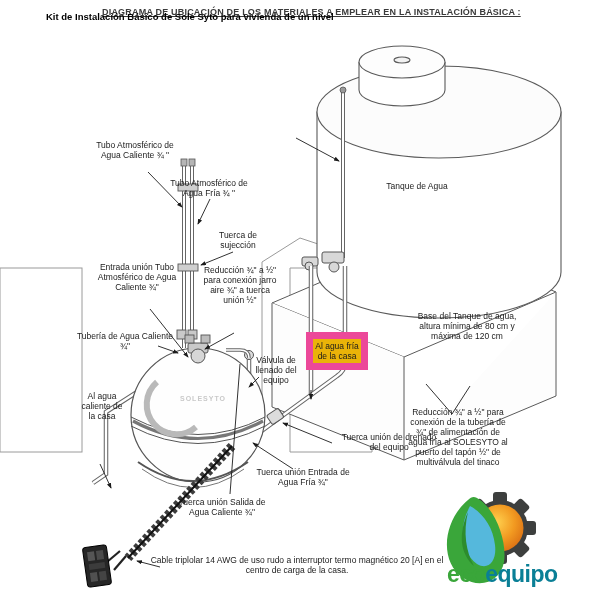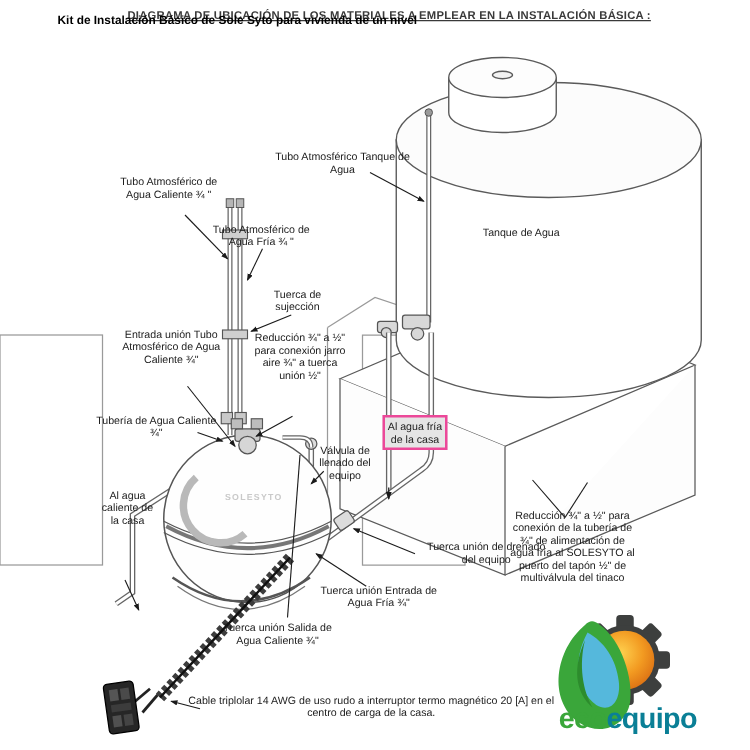--- a/index.html
+++ b/index.html
@@ -17,21 +17,21 @@
   .lbl{position:absolute;font-size:8.5px;line-height:1.18;color:#1b1b1b;text-align:center;}
 
   .l-tubo-atm-cal{left:88px;top:140px;width:94px;}
   .l-tubo-atm-fria{left:160px;top:178px;width:98px;}
   .l-tubo-atm-tanque{left:218px;top:120px;width:112px;}
   .l-tanque{left:372px;top:181px;width:90px;}
   .l-cinchos{left:206px;top:230px;width:64px;}
   .l-tuerca-atm-cal{left:90px;top:262px;width:94px;}
   .l-reduccion-jarro{left:200px;top:265px;width:80px;}
   .l-tuberia-cal{left:76px;top:331px;width:98px;}
-  .l-al-agua-fria{left:306px;top:332px;width:46px;border:2px solid #ec4899;background:#e5e5e5;
+  .l-al-agua-fria{left:306px;top:332px;width:46px;border:7px solid #ec4899;background:#eab308;
     padding:2px 1px;}
   .l-valvula{left:244px;top:355px;width:64px;}
   .l-base{left:410px;top:311px;width:114px;}
   .l-al-agua-cal{left:78px;top:391px;width:48px;}
   .l-tuerca-drenado{left:308px;top:432px;width:106px;margin-left:28px;}
   .l-tuerca-entrada{left:248px;top:467px;width:110px;}
   .l-tuerca-salida{left:170px;top:497px;width:104px;}
   .l-reduccion-alim{left:407px;top:407px;width:102px;}
   .l-cable{left:142px;top:555px;width:310px;}
   .l-watermark{left:168px;top:395px;width:70px;color:#c9c9c9;font-size:7px;
@@ -196,28 +196,28 @@
       <path d="M470,506 C458,528 461,552 477,564 C489,571 497,560 495,545 C493,527 483,513 470,506 Z" fill="#55b8dc"></path>
       <path d="M468,512 C458,534 460,554 474,566 C466,552 463,532 468,512 Z" fill="#2d8c2d"></path>
     </g>
   </svg>
 
   <div class="title-overlay">DIAGRAMA DE UBICACIÓN DE LOS MATERIALES A EMPLEAR EN LA INSTALACIÓN BÁSICA :</div>
   <div class="title-main">Kit de Instalación Básico de Sole Syto para vivienda de un nivel</div>
 
   <div class="lbl l-tubo-atm-cal">Tubo Atmosférico de Agua Caliente ¾ "</div>
   <div class="lbl l-tubo-atm-fria">Tubo Atmosférico de Agua Fría ¾ "</div>
-  <div class="lbl l-tubo-atm-tanque">Tubo Atmosférico Tanque de Agua</div>
   <div class="lbl l-tanque">Tanque de Agua</div>
   <div class="lbl l-cinchos">Tuerca de sujección</div>
   <div class="lbl l-tuerca-atm-cal">Entrada unión Tubo Atmosférico de Agua Caliente ¾"</div>
   <div class="lbl l-reduccion-jarro">Reducción ¾" a ½" para conexión jarro aire ¾" a tuerca unión ½"</div>
   <div class="lbl l-tuberia-cal">Tubería de Agua Caliente ¾"</div>
   <div class="lbl l-al-agua-fria">Al agua fría de la casa</div>
   <div class="lbl l-valvula">Válvula de llenado del equipo</div>
+  <div class="lbl l-base">Base del Tanque de agua, altura mínima de 80 cm y máxima de 120 cm</div>
   <div class="lbl l-al-agua-cal">Al agua caliente de la casa</div>
   <div class="lbl l-tuerca-drenado">Tuerca unión de drenado del equipo</div>
   <div class="lbl l-tuerca-salida">Tuerca unión Salida de Agua Caliente ¾"</div>
   <div class="lbl l-tuerca-entrada">Tuerca unión Entrada de Agua Fría ¾"</div>
   <div class="lbl l-reduccion-alim">Reducción ¾" a ½" para conexión de la tubería de ¾" de alimentación de agua fría al SOLESYTO al puerto del tapón ½" de multiválvula del tinaco</div>
   <div class="lbl l-cable">Cable triplolar 14 AWG de uso rudo a interruptor termo magnético 20 [A] en el centro de carga de la casa.</div>
   <div class="lbl l-watermark">SOLESYTO</div>
 
   <div class="logo-text">
     <span class="logo-eco">eco</span><span class="logo-maqmx">equipo</span>

